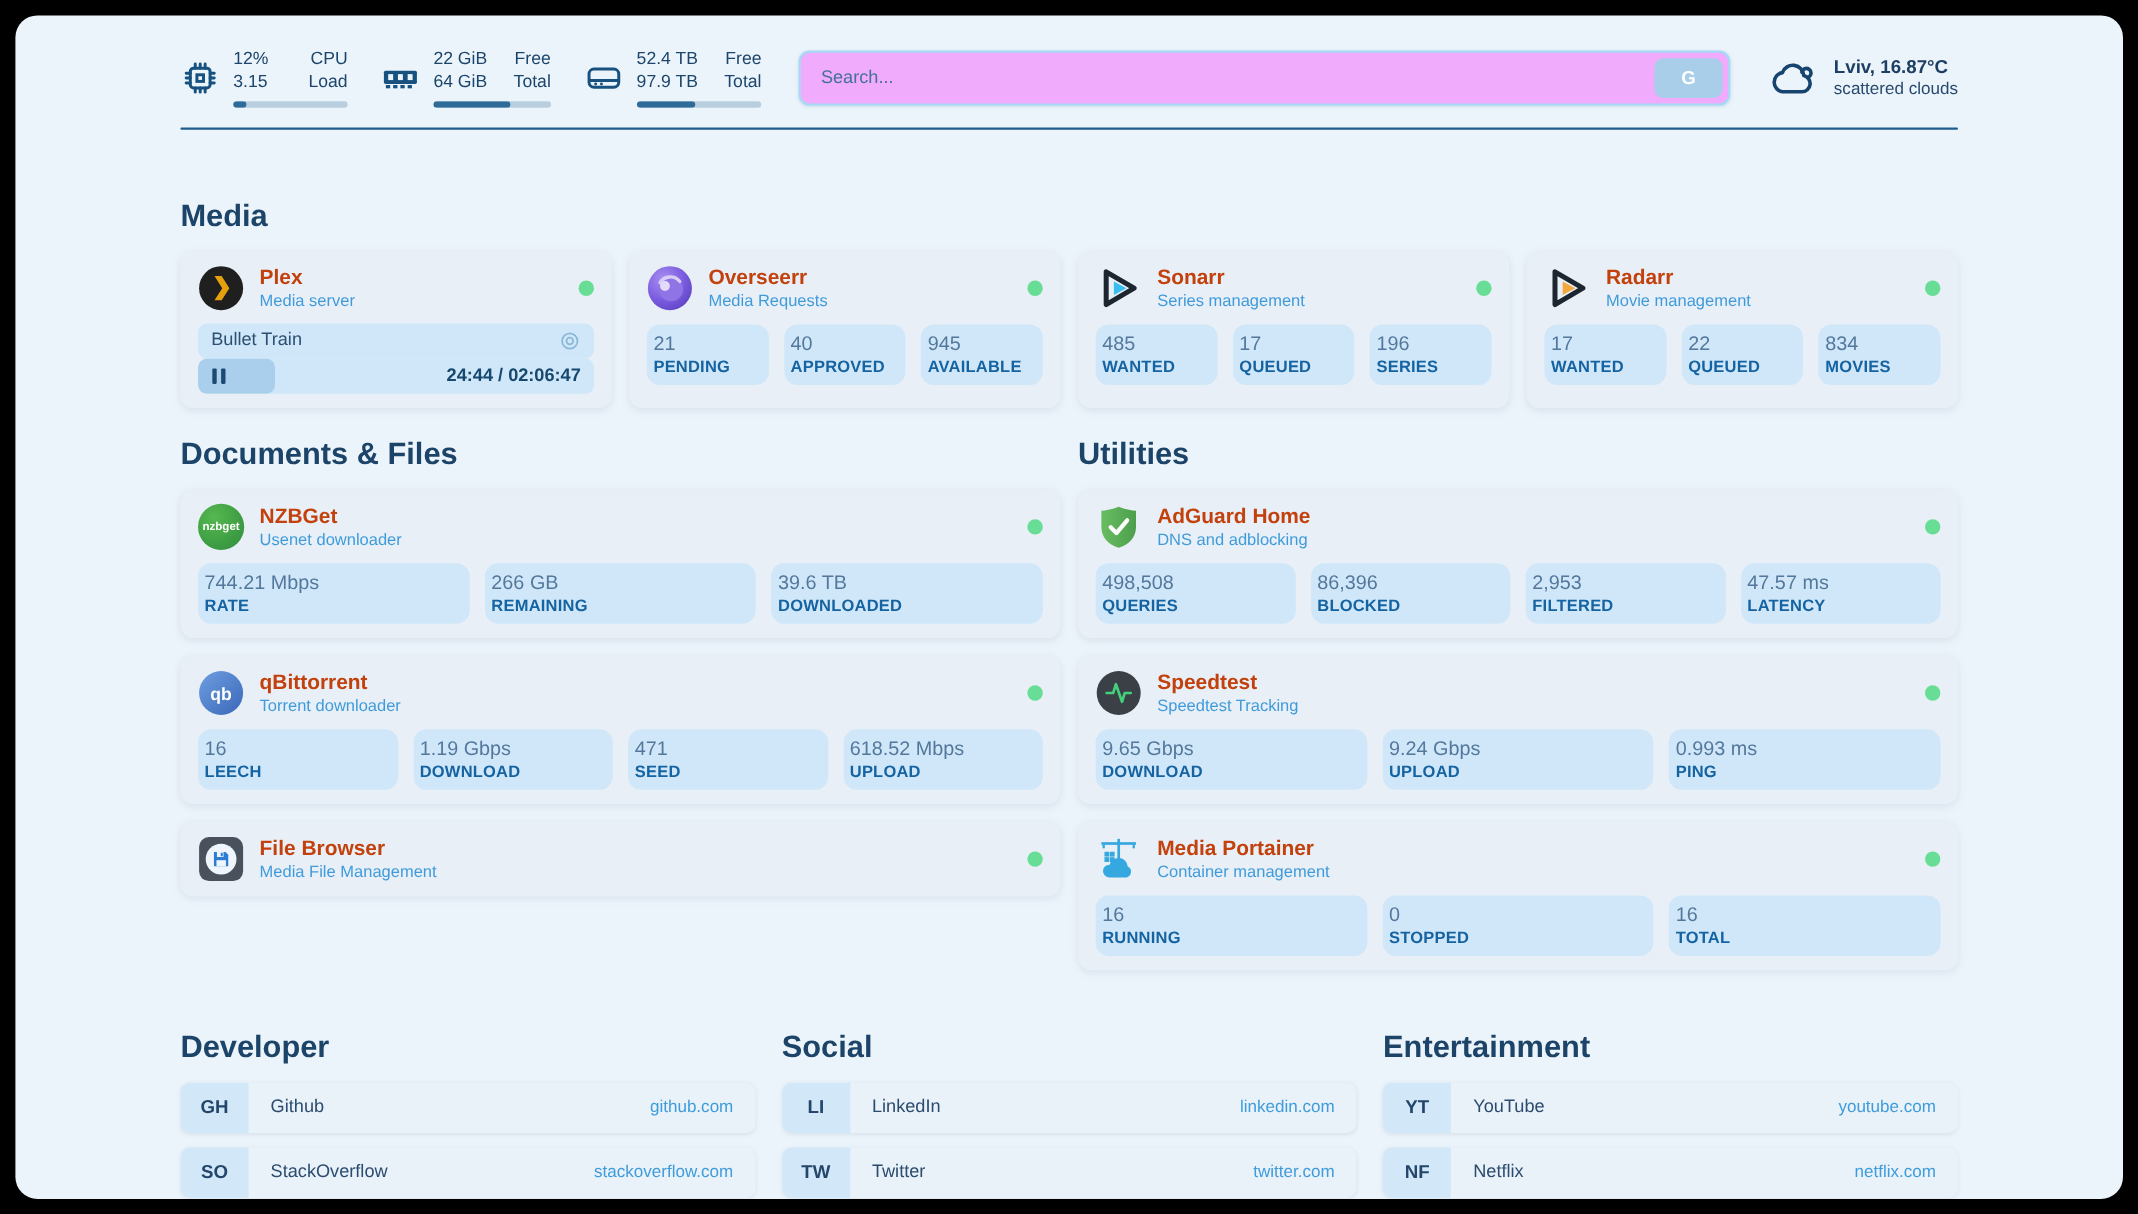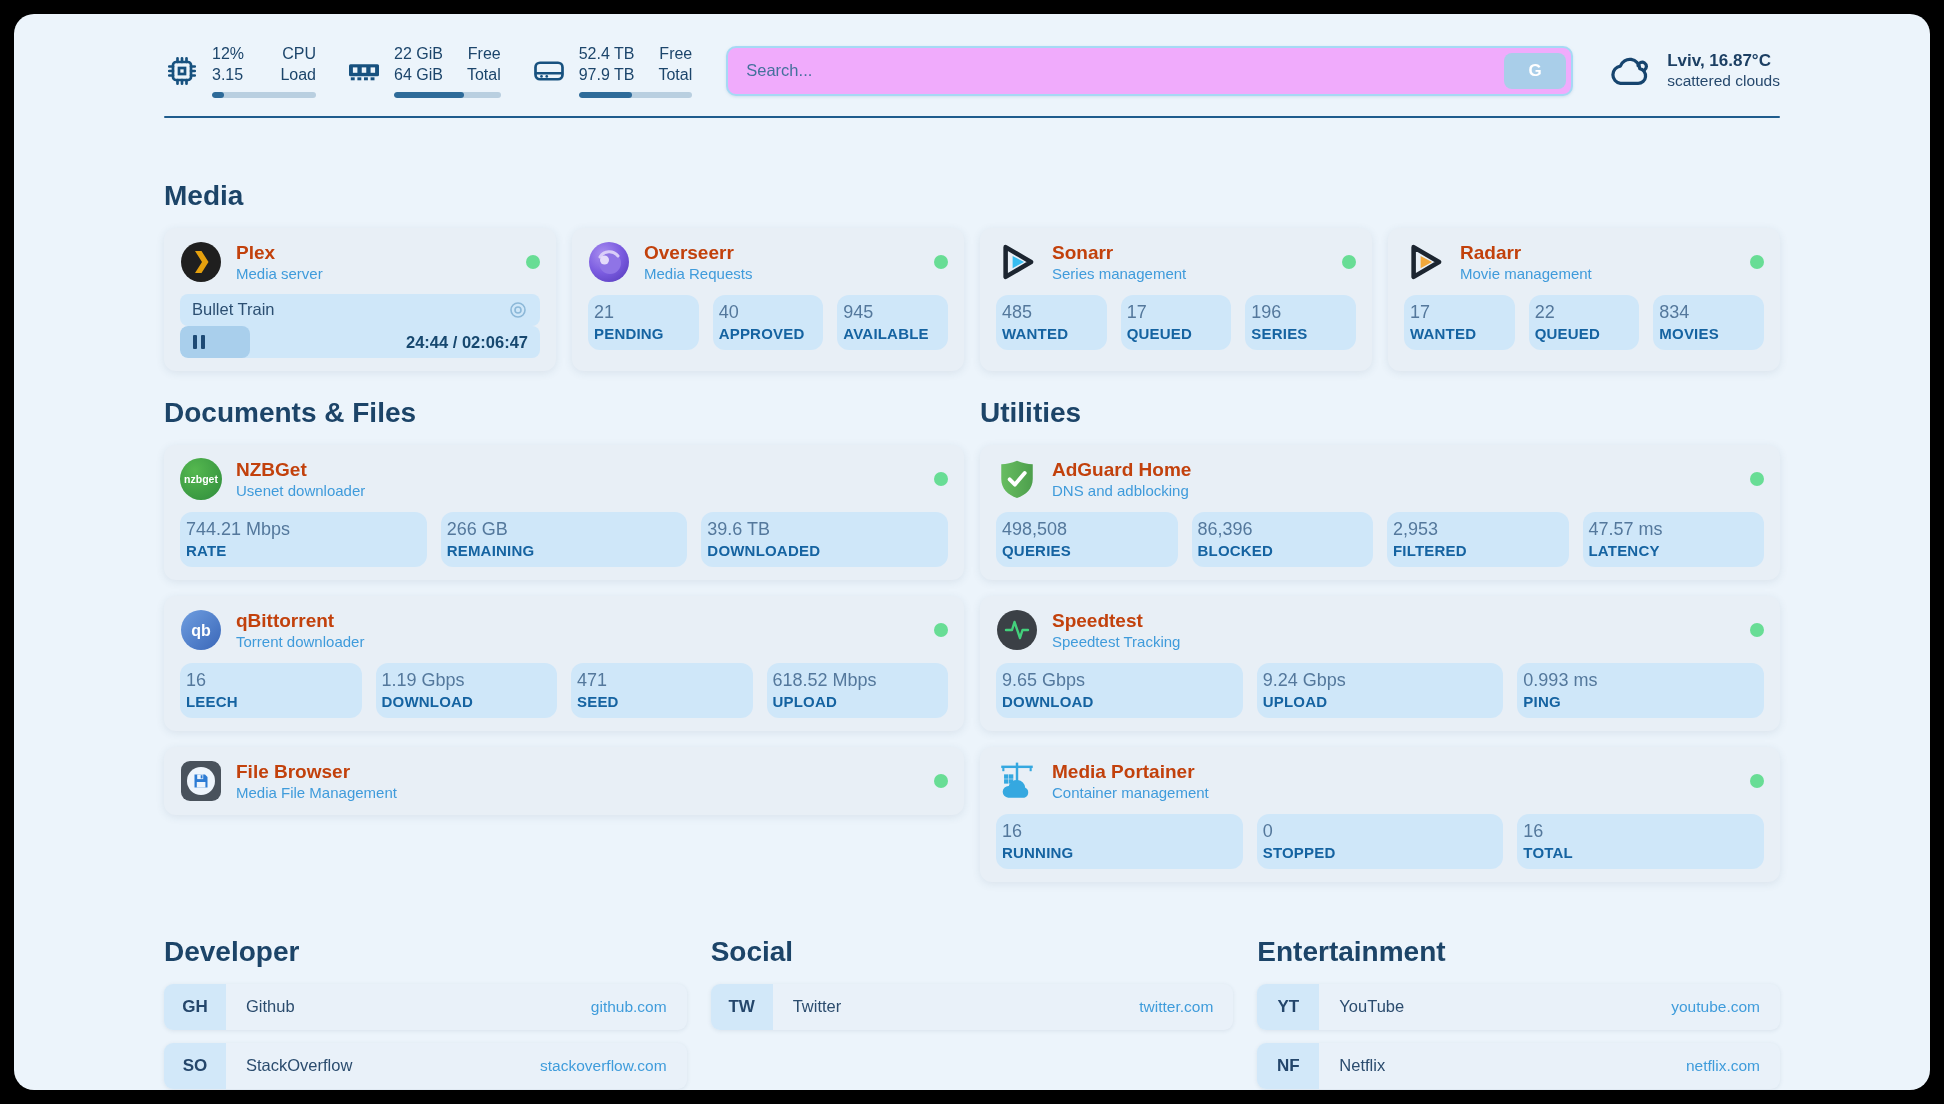--- a/index.html
+++ b/index.html
@@ -549,20 +549,25 @@
           <span class="link-badge">SO</span>
           <span class="link-name">StackOverflow</span>
           <span class="link-url">stackoverflow.com</span>
         </div>
 
       </div>
 
       <div class="link-group">
         <div class="section-title">Social</div>
         <div class="link-row">
+          <span class="link-badge">LI</span>
+          <span class="link-name">LinkedIn</span>
+          <span class="link-url">linkedin.com</span>
+        </div>
+        <div class="link-row">
           <span class="link-badge">TW</span>
           <span class="link-name">Twitter</span>
           <span class="link-url">twitter.com</span>
         </div>
       </div>
 
       <div class="link-group">
         <div class="section-title">Entertainment</div>
         <div class="link-row">
           <span class="link-badge">YT</span>

